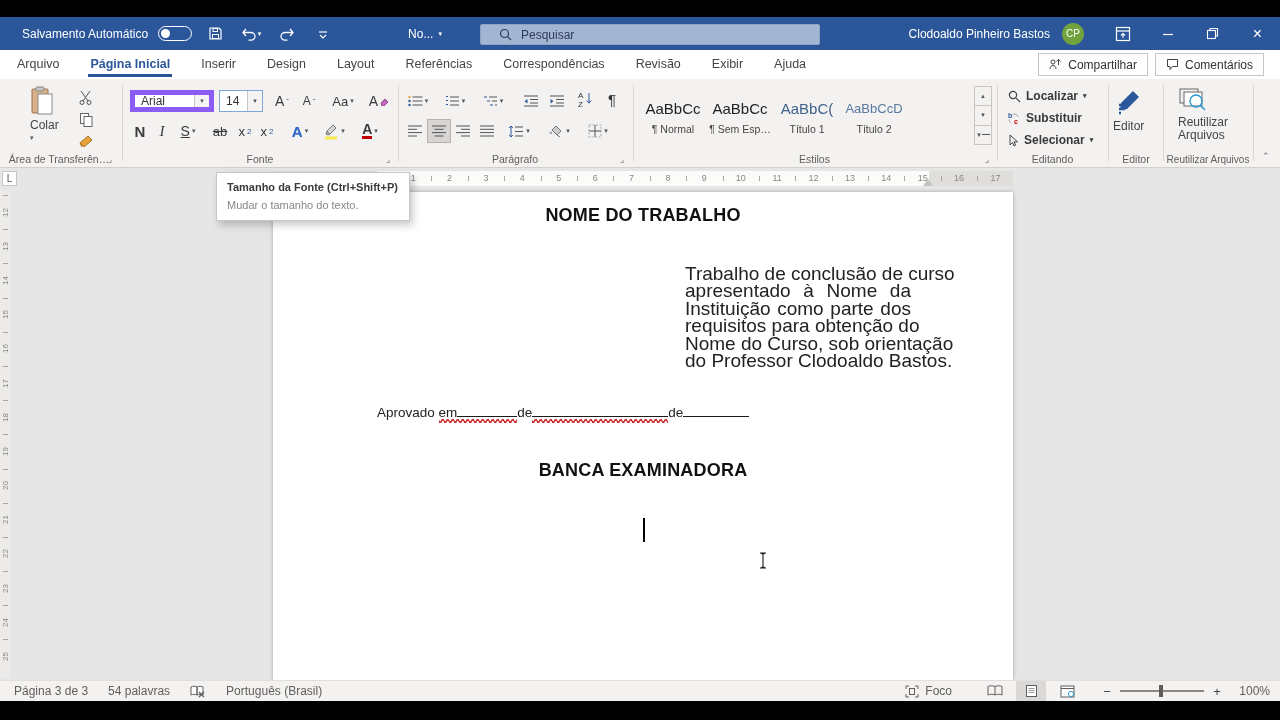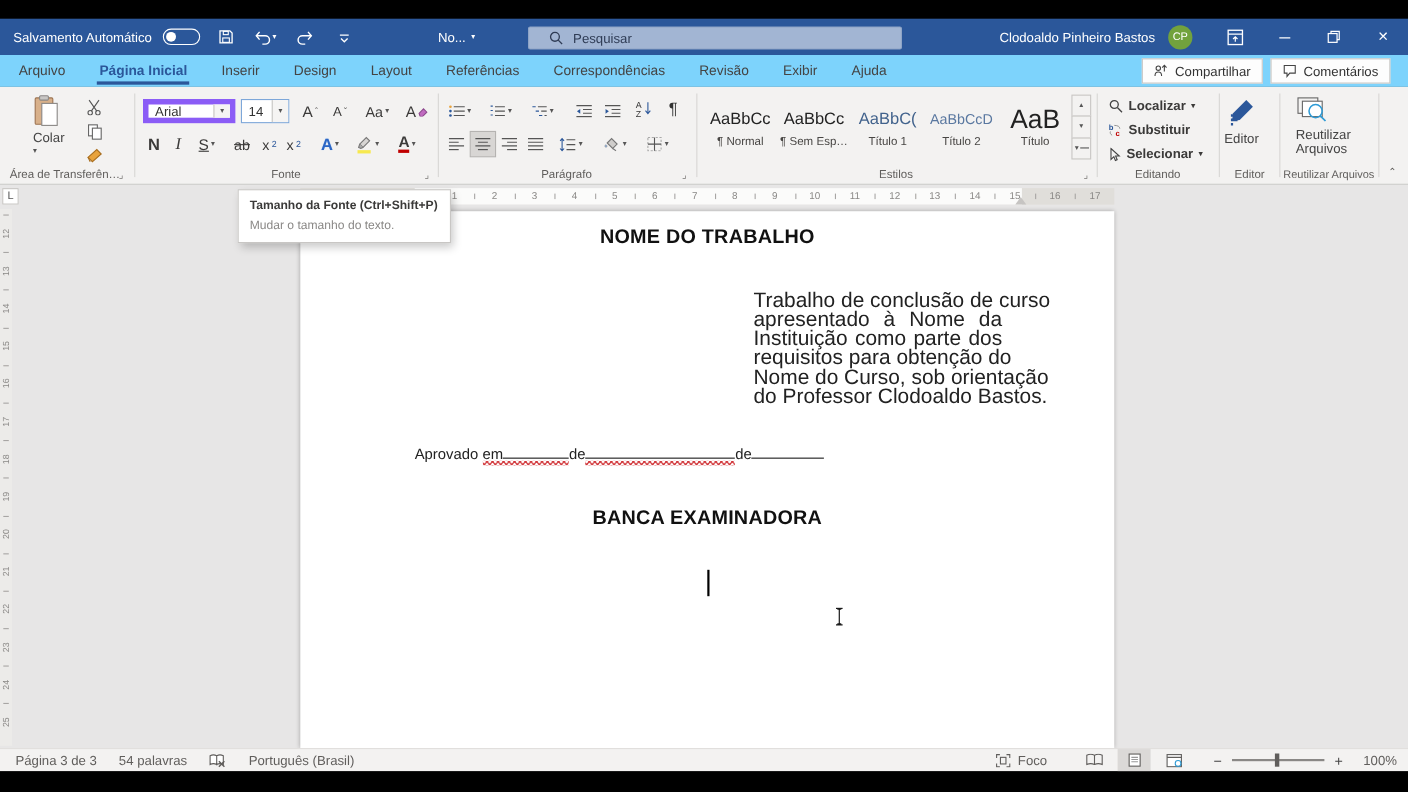--- a/index.html
+++ b/index.html
@@ -1,37 +1,37 @@
 <!DOCTYPE html>
 <html><head>
 <meta charset="utf-8">
 <style>
   * { margin:0; padding:0; box-sizing:border-box; }
   html,body { width:1280px; height:720px; background:#000; font-family:"Liberation Sans", sans-serif; }
   #stage { position:relative; width:1280px; height:720px; background:#000; overflow:hidden; }
 
   
   .titlebar { position:absolute; left:0; top:17px; width:1280px; height:33px; background:#2b579a; color:#fff; display:flex; align-items:center; font-size:12px; }
-  .tb-left { display:flex; align-items:center; gap:10px; padding-left:12px; }
+  .tb-left { display:flex; align-items:center; gap:10px; padding-left:22px; }
   .autosave-label { white-space:nowrap; }
   .toggle { width:34px; height:15px; border:1px solid #fff; border-radius:8px; position:relative; }
   .toggle .knob { position:absolute; left:2px; top:2px; width:9px; height:9px; border-radius:50%; background:#fff; }
   .tb-btn { width:26px; height:24px; display:flex; align-items:center; justify-content:center; gap:1px; }
   .tb-btn svg { display:block; }
   .mini-arrow { font-size:7px; line-height:1; }
   .doc-name { margin-left:62px; white-space:nowrap; display:flex; align-items:center; gap:5px; }
   .searchbox { position:absolute; left:480px; top:7px; width:340px; height:21px; background:#a2b5d3; border:1px solid #8ea4c6; border-radius:2px; display:flex; align-items:center; gap:9px; padding-left:18px; color:#2f3c55; font-size:12px; }
   .tb-right { position:absolute; right:0; top:0; height:33px; display:flex; align-items:center; }
   .user-name { font-size:12px; margin-right:12px; white-space:nowrap; }
   .avatar { width:22px; height:22px; border-radius:50%; background:#72a23d; color:#fff; font-size:10px; display:flex; align-items:center; justify-content:center; margin-right:16px; }
   .win-btn { width:45px; height:33px; display:flex; align-items:center; justify-content:center; color:#fff; }
   .win-close { font-size:16px; }
 
   
-  .tabrow { position:absolute; left:0; top:50px; width:1280px; height:29px; background:#7dd3fc; display:flex; align-items:center; }
+  .tabrow { position:absolute; left:0; top:50px; width:1280px; height:29px; background:#ffffff; display:flex; align-items:center; }
   .tabs { display:flex; gap:27px; padding-left:15px; }
   .rtab { font-size:12.5px; color:#444; padding:6px 2px 7px 2px; position:relative; white-space:nowrap; }
   .rtab.active { color:#2b579a; font-weight:bold; }
   .rtab.active::after { content:""; position:absolute; left:0; right:0; bottom:1px; height:3px; background:#2b579a; }
   .tab-actions { position:absolute; right:16px; top:3px; display:flex; gap:7px; }
   .tab-action-btn { height:23px; border:1px solid #c8c6c4; background:#fdfdfd; display:flex; align-items:center; gap:6px; padding:0 10px; font-size:12px; color:#333; }
 
   
   .ribbon { position:absolute; left:0; top:79px; width:1280px; height:89px; background:#f3f2f1; border-bottom:1px solid #d2d0ce; font-size:12px; color:#444; }
   .vsep { position:absolute; top:6px; height:76px; width:1px; background:#d8d6d4; }
@@ -422,24 +422,20 @@
         <span class="style-name">¶ Sem Esp…</span>
       </div>
         <div class="style-card">
         <span class="style-prev">AaBbC(</span>
         <span class="style-name">Título 1</span>
       </div>
         <div class="style-card">
         <span class="style-prev">AaBbCcD</span>
         <span class="style-name">Título 2</span>
       </div>
-        <div class="style-card">
-        <span class="style-prev">AaB</span>
-        <span class="style-name">Título</span>
-      </div>
       </div>
     <div class="styles-scroll">
       <div>▲</div>
       <div>▼</div>
       <div>▼<span style="display:block;height:1px;background:#555;width:8px;margin-top:-1px"></span></div>
     </div>
     <span class="grp-label" style="left:637px; width:355px;">Estilos</span>
     <span class="launcher" style="left:985px;">⌟</span>
 
     <span class="edit-item" style="left:1008px; top:10px;">

